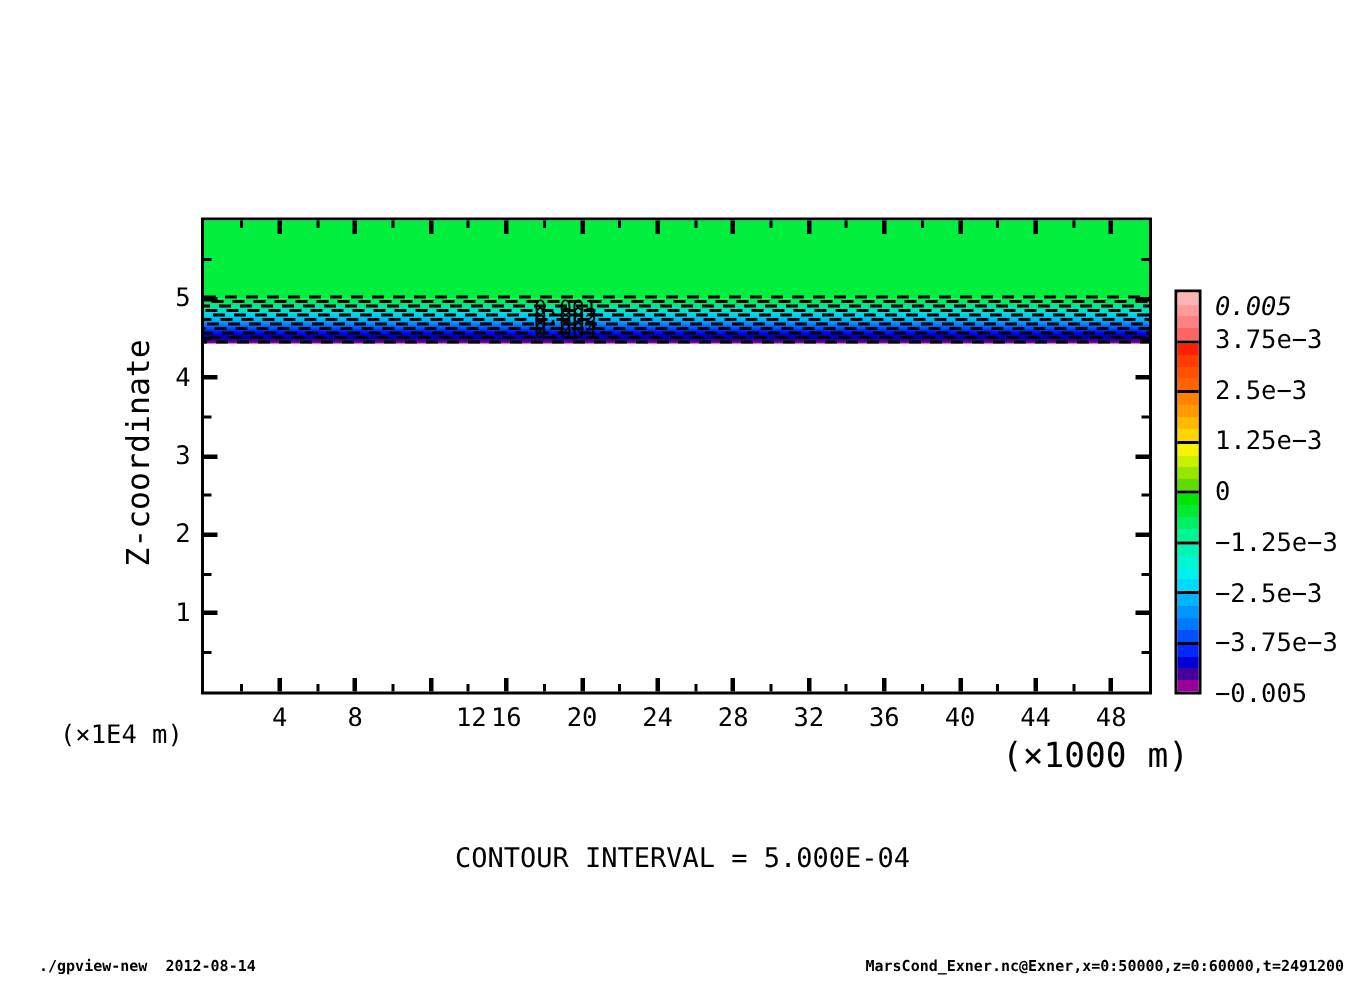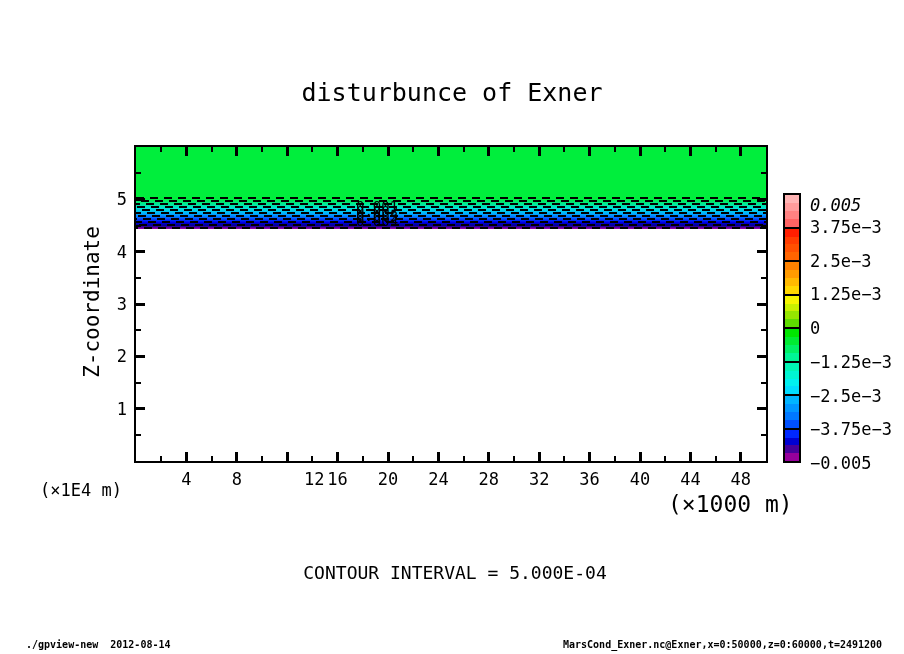--- a/index.html
+++ b/index.html
@@ -26,28 +26,27 @@
   #xunit{left:668px;top:491px;font-size:23px;}
   #colorbar{left:783px;top:193px;width:18px;height:270px;border:2px solid #000;box-sizing:border-box;
             display:flex;flex-direction:column;}
   .cbcell{flex:1;}
   .cbcell + .cbcell{border-top:2px solid #000;}
   .cblabel{position:absolute;left:810px;font-size:17px;line-height:20px;white-space:nowrap;}
   #contour-interval{top:562px;left:0;width:910px;text-align:center;font-size:18px;}
   #time-label{left:640px;top:592px;font-size:18px;}
   .footer{top:639px;font-size:10px;font-weight:600;white-space:pre;}
   #footer-left{left:26px;}
-  #footer-right{left:543px;padding-left:20px;}
+  #footer-right{left:557px;padding-left:20px;}
 </style>
 </head>
 <body>
 
 <div id="page">
 
-  <div id="title" class="abs">disturbunce of Exner</div>
 
   <div id="plot" class="abs">
     <div id="green-cap" style="background: rgb(0, 238, 60);"></div>
     <div id="grad-band" style="background: linear-gradient(rgb(0, 238, 60) 0%, rgb(0, 233, 140) 15%, rgb(0, 224, 220) 32%, rgb(0, 170, 255) 50%, rgb(0, 85, 255) 65%, rgb(0, 0, 230) 78%, rgb(0, 0, 153) 88%, rgb(90, 0, 155) 95%, rgb(160, 0, 165) 100%);"></div>
     <div id="contour-lines">
         <div class="cline" style="position: absolute; top: 50px; background-position-x: 0px;"></div>
         <div class="cline" style="position: absolute; top: 53px; background-position-x: 5px;"></div>
         <div class="cline" style="position: absolute; top: 56px; background-position-x: 10px;"></div>
         <div class="cline" style="position: absolute; top: 59px; background-position-x: 15px;"></div>
         <div class="cline" style="position: absolute; top: 62px; background-position-x: 20px;"></div>

